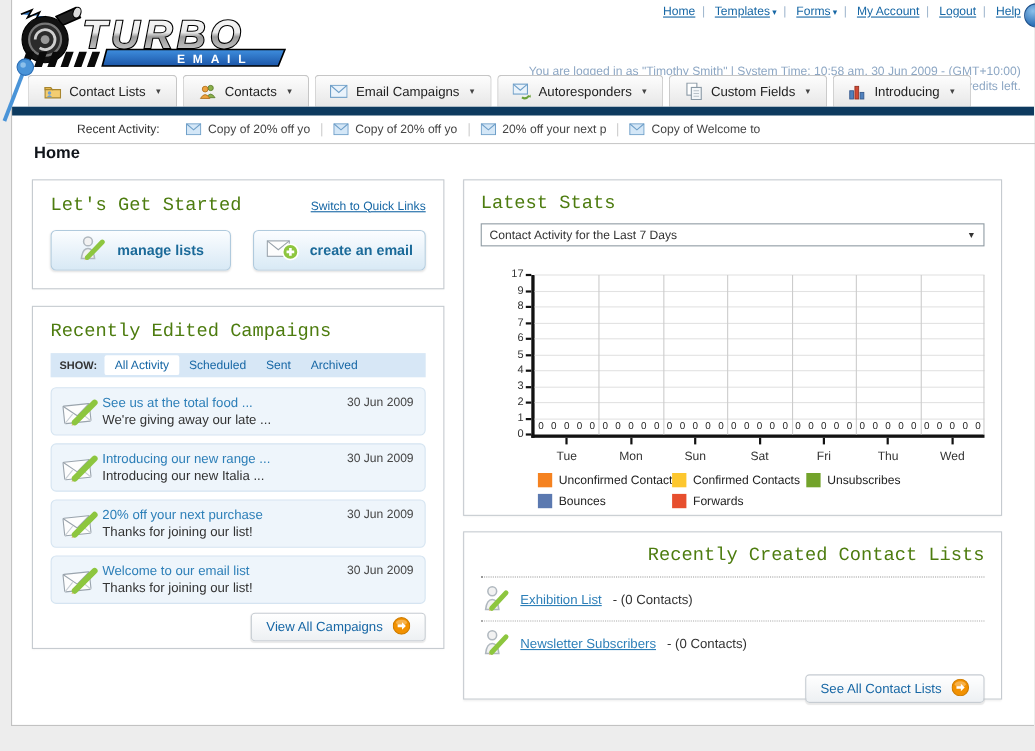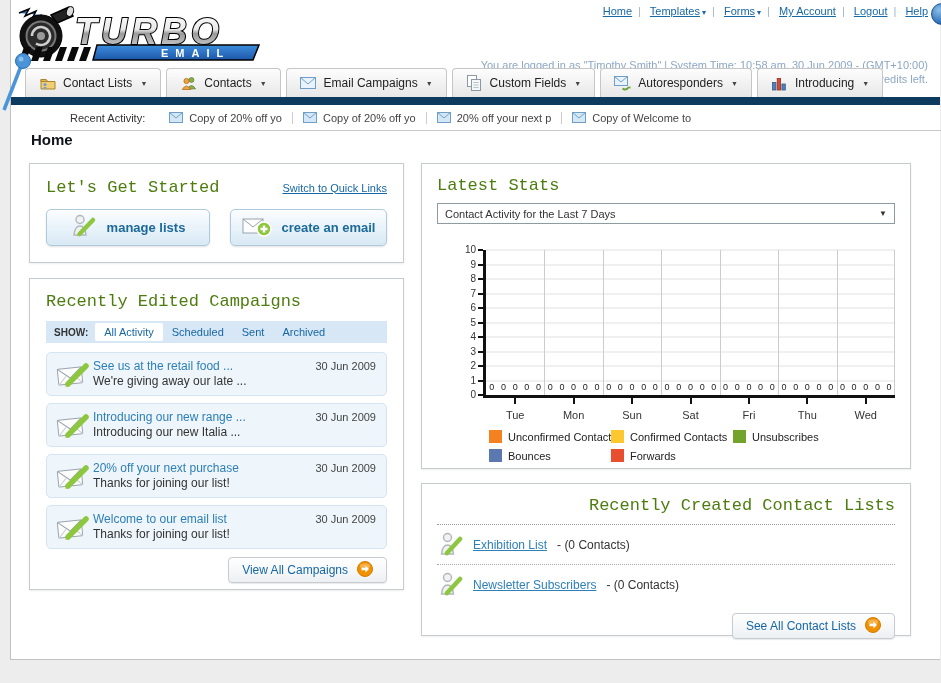--- a/index.html
+++ b/index.html
@@ -251,40 +251,40 @@
             <rect x=".5" y=".5" width="15" height="11" fill="#eaf3fb" stroke="#6f9fc8"></rect>
             <path d="M.5,.5 L8,7 L15.5,.5" fill="none" stroke="#6f9fc8"></path>
           </svg>
         </span>
     <span class="tab-label">Email Campaigns</span>
     <span class="tab-arrow">▼</span>
   </div>
 
   <div class="tab">
     <span class="tab-icon">
-          <svg width="16" height="16" viewBox="0 0 16 16">
-            <rect x="1.5" y=".5" width="9" height="11" fill="#fff" stroke="#8a99a5"></rect>
-            <rect x="5.5" y="4.5" width="9" height="11" fill="#f4f7f9" stroke="#8a99a5"></rect>
-            <path d="M7.5,7.5 h5 M7.5,10 h5 M7.5,12.5 h5" stroke="#b9c2c9"></path>
-          </svg>
-        </span>
-    <span class="tab-label">Custom Fields</span>
-    <span class="tab-arrow">▼</span>
-  </div>
-
-  <div class="tab">
-    <span class="tab-icon">
           <svg width="17" height="16" viewBox="0 0 17 16">
             <rect x=".5" y="1.5" width="13" height="9" fill="#eaf3fb" stroke="#6f9fc8"></rect>
             <path d="M.5,1.5 L7,7 L13.5,1.5" fill="none" stroke="#6f9fc8"></path>
             <path d="M8.5,13.5 q3.5,2.5 6.5,-1.5" fill="none" stroke="#6aa23a" stroke-width="1.8"></path>
             <polygon points="16.6,13.6 14.2,13.1 16.2,10.9" fill="#6aa23a"></polygon>
           </svg>
         </span>
     <span class="tab-label">Autoresponders</span>
+    <span class="tab-arrow">▼</span>
+  </div>
+
+  <div class="tab">
+    <span class="tab-icon">
+          <svg width="16" height="16" viewBox="0 0 16 16">
+            <rect x="1.5" y=".5" width="9" height="11" fill="#fff" stroke="#8a99a5"></rect>
+            <rect x="5.5" y="4.5" width="9" height="11" fill="#f4f7f9" stroke="#8a99a5"></rect>
+            <path d="M7.5,7.5 h5 M7.5,10 h5 M7.5,12.5 h5" stroke="#b9c2c9"></path>
+          </svg>
+        </span>
+    <span class="tab-label">Custom Fields</span>
     <span class="tab-arrow">▼</span>
   </div>
 
   <div class="tab">
     <span class="tab-icon">
           <svg width="16" height="15" viewBox="0 0 16 15">
             <rect x="1.5" y="6.5" width="3.4" height="7.5" fill="#4f81bd" stroke="#36598c" stroke-width=".8"></rect>
             <rect x="6.2" y="2.5" width="3.4" height="11.5" fill="#d04a35" stroke="#93301f" stroke-width=".8"></rect>
             <rect x="10.9" y="8" width="3.4" height="6" fill="#4f81bd" stroke="#36598c" stroke-width=".8"></rect>
           </svg>
@@ -386,21 +386,21 @@
         <g transform="rotate(-6 15 18)">
           <rect x="3" y="10" width="24" height="16" rx="1" fill="#fdfdfd" stroke="#9aa4ad"></rect>
           <path d="M3,10 L15,20 L27,10" fill="none" stroke="#9aa4ad"></path>
           <path d="M3,26 L11,18 M27,26 L19,18" fill="none" stroke="#c6cdd3"></path>
         </g>
         <polygon points="10,29 14,28 11.5,25" fill="#e0b97e"></polygon>
         <line x1="13" y1="26" x2="31" y2="8" stroke="#8dc63f" stroke-width="5.5" stroke-linecap="round"></line>
       </svg>
     </span>
     <span class="camp-text">
-      <span class="camp-title" style="display:block">See us at the retail food ...</span>
+      <span class="camp-title" style="display:block">See us at the total food ...</span>
       <span class="camp-sub" style="display:block">We're giving away our late ...</span>
     </span>
     <span class="camp-date">30 Jun 2009</span>
   </div>
 
   <div class="camp-item">
     <span class="camp-icon">
       <svg width="36" height="32" viewBox="0 0 36 32">
         <g transform="rotate(-6 15 18)">
           <rect x="3" y="10" width="24" height="16" rx="1" fill="#fdfdfd" stroke="#9aa4ad"></rect>
@@ -501,21 +501,21 @@
         <div class="ytick" style="bottom: 70%;"></div>
         <div class="ylabel" style="bottom: 70%;">7</div>
         <div class="hgrid" style="bottom: 80%;"></div>
         <div class="ytick" style="bottom: 80%;"></div>
         <div class="ylabel" style="bottom: 80%;">8</div>
         <div class="hgrid" style="bottom: 90%;"></div>
         <div class="ytick" style="bottom: 90%;"></div>
         <div class="ylabel" style="bottom: 90%;">9</div>
         <div class="hgrid" style="bottom: 100%;"></div>
         <div class="ytick" style="bottom: 100%;"></div>
-        <div class="ylabel" style="bottom: 100%;">10</div>
+        <div class="ylabel" style="bottom: 100%;">17</div>
         <div class="zeros" style="left: 0%; width: 14.2857%;">
           <span>0</span>
           <span>0</span>
           <span>0</span>
           <span>0</span>
           <span>0</span>
         </div>
         <div class="xtick" style="left: 7.14286%;"></div>
         <div class="xlabel" style="left: 7.14286%;">Tue</div>
         <div class="vgrid" style="left: 14.2857%;"></div>

